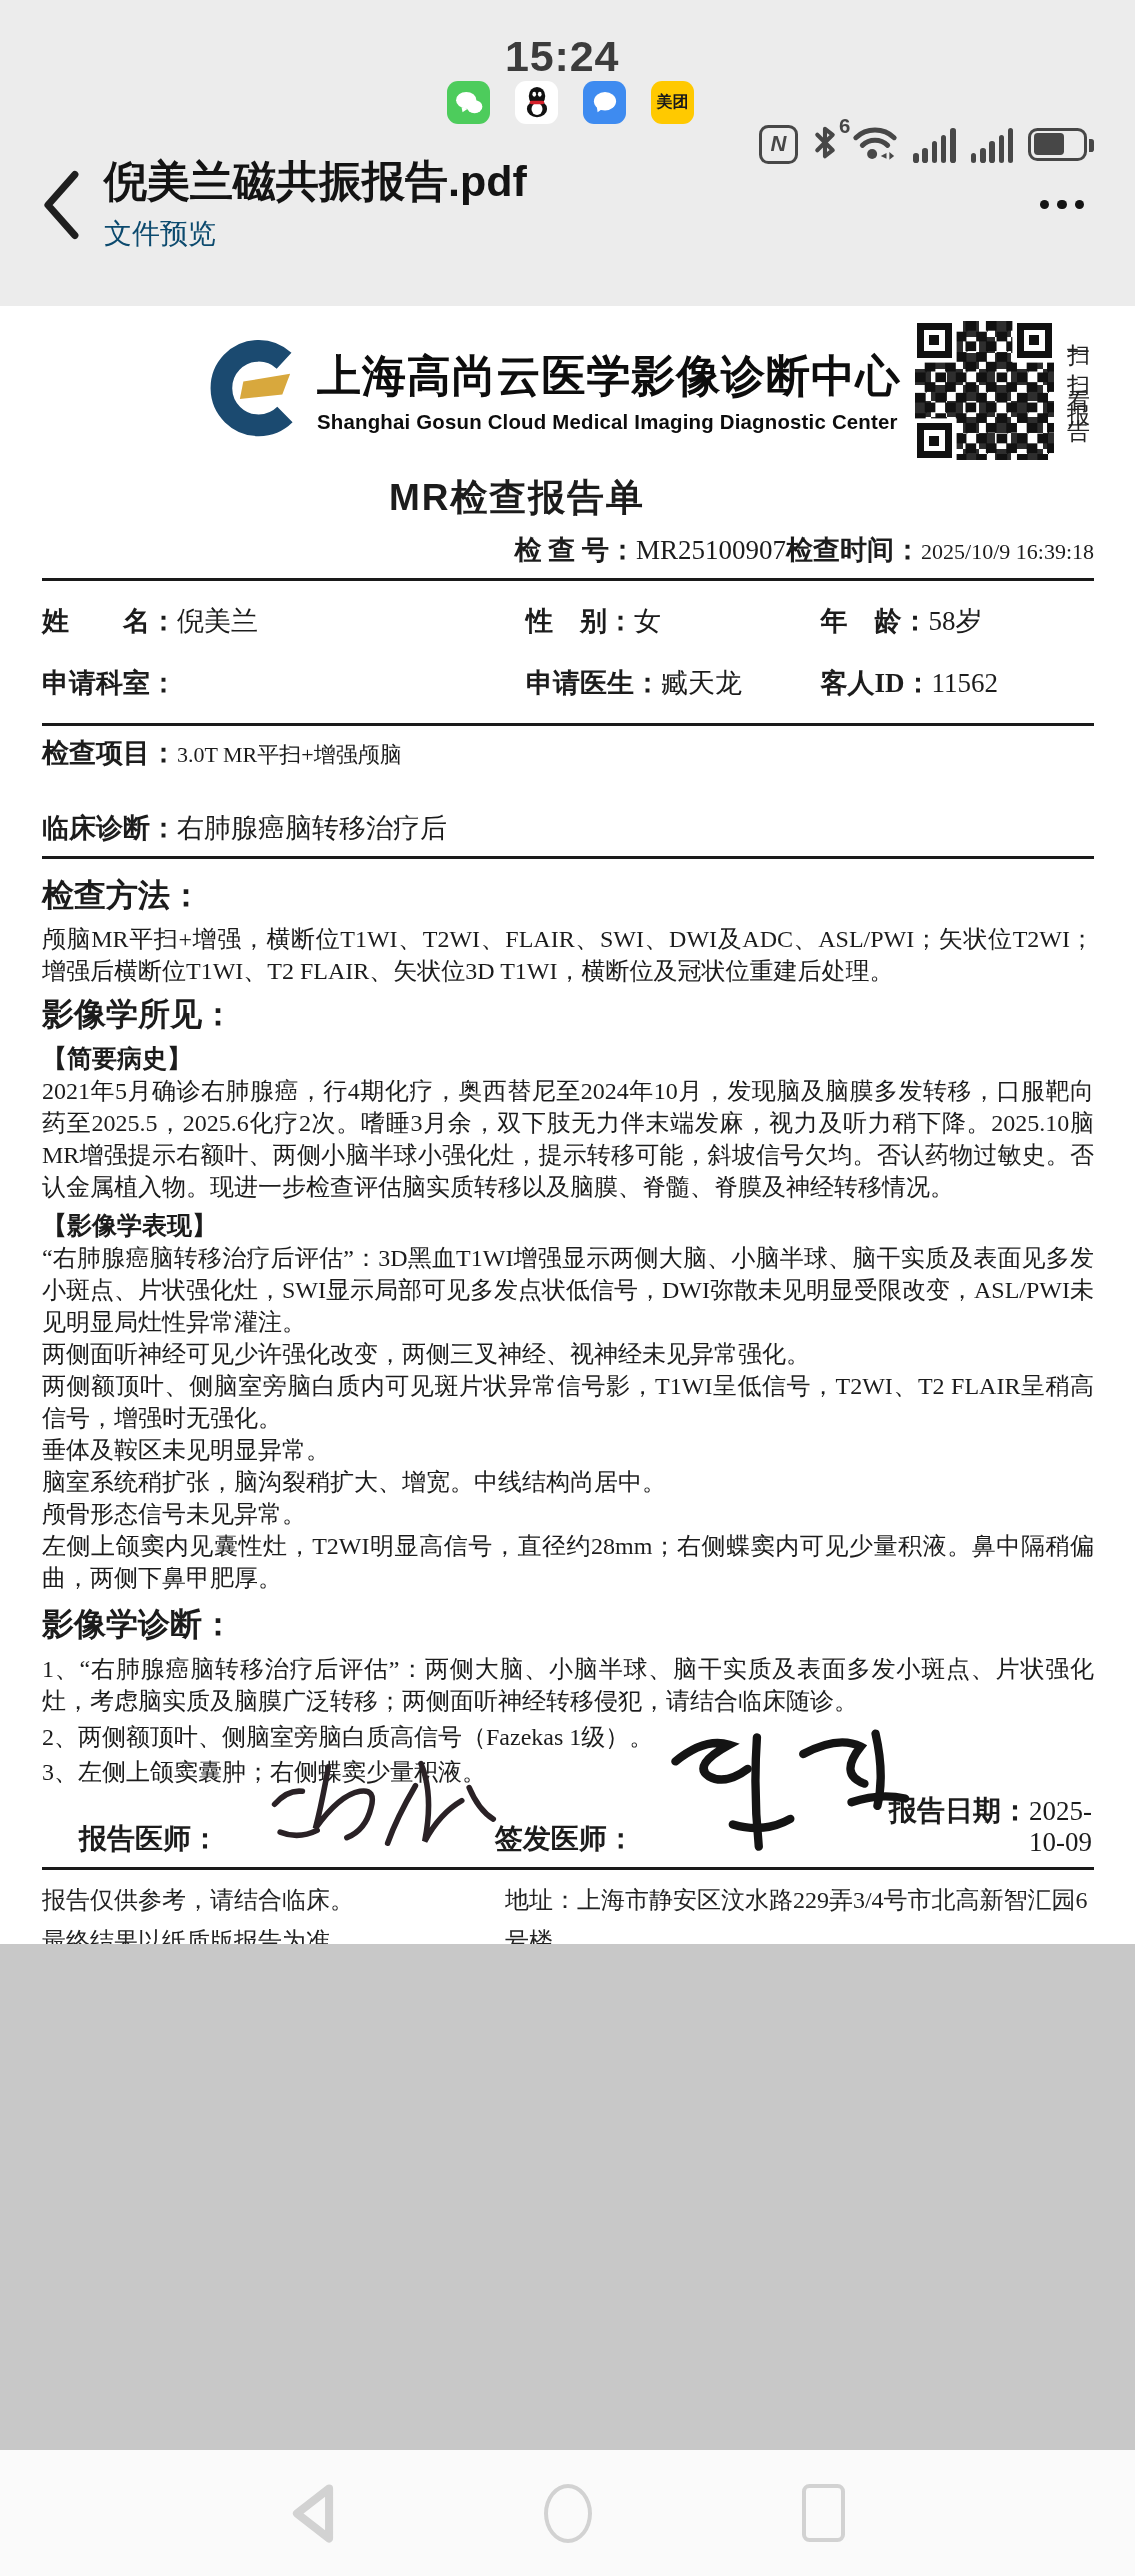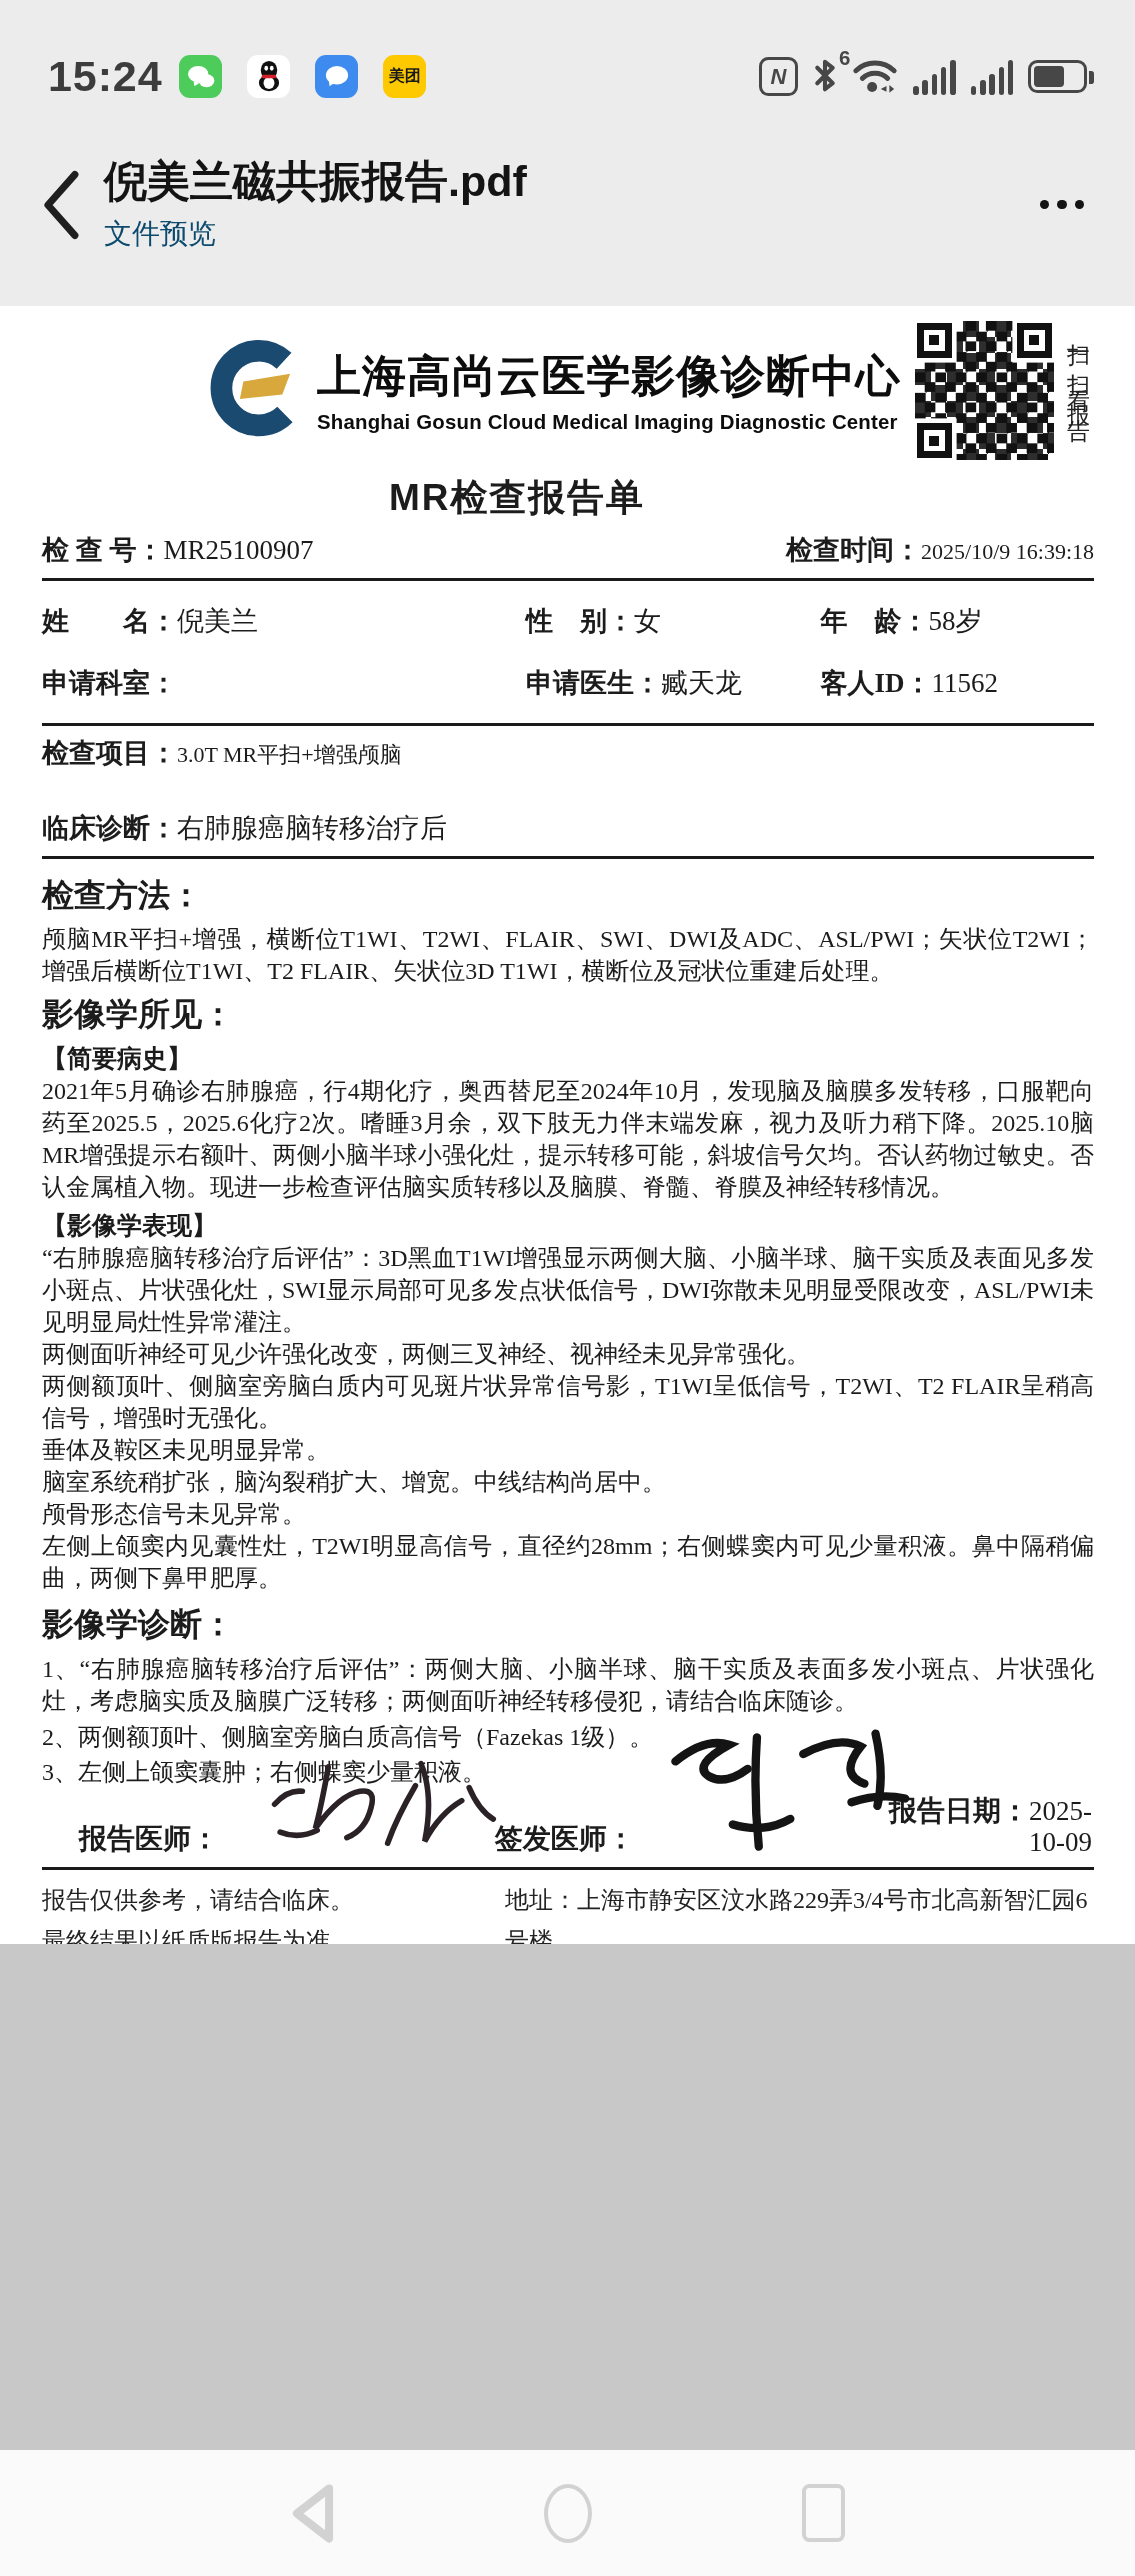--- a/index.html
+++ b/index.html
@@ -1,20 +1,20 @@
 <!DOCTYPE html>
 <html style="font-size:15px"><head>
 <meta charset="utf-8">
 <style>
   * { margin:0; padding:0; box-sizing:border-box; }
   html,body { width:1136px; height:2576px; }
   body { font-family:"Liberation Sans","DejaVu Sans",sans-serif; background:#ececec; position:relative; overflow:hidden; }
 
   
-  .statusbar { height:121px; display:flex; align-items:center; padding:32px 43px 0 48px; }
+  .statusbar { height:121px; display:flex; align-items:center; padding:32px 43px 0 48px;flex-direction:column; }
   .time { font-size:43px; font-weight:700; color:#3c3c3c; letter-spacing:0.9px; margin-right:16.7px; }
   .appicons { display:flex; gap:25px; align-items:center; }
   .appicon { width:43px; height:43px; border-radius:11px; display:flex; align-items:center; justify-content:center; overflow:hidden; }
   .appicon.wechat { background:#4dcc5c; }
   .appicon.qq { background:#ffffff; }
   .appicon.msg { background:#3e8bf0; }
   .appicon.meituan { background:#ffc900; color:#1a1a1a; font-size:16px; font-weight:700; }
   .statusright { margin-left:auto; display:flex; align-items:center; gap:15px; }
   .sicon { color:#474747; }
   .nfc { width:39px; height:39px; border:3.7px solid #474747; border-radius:9.3px; display:flex; align-items:center; justify-content:center; font-weight:700; font-size:22px; color:#474747; font-style:italic; }
@@ -193,21 +193,21 @@
         <span class="finder f-bl">
             <b></b>
           </span>
       </span>
       <span class="qrcaption">扫一扫看报告</span>
     </div>
   </div>
 
   <div class="doctitle">MR检查报告单</div>
 
-  <div class="row" style="justify-content:space-between">
+  <div class="row" style="justify-content:flex-end">
     <span><span class="lbl">检 查 号：</span><span class="val">MR25100907</span></span>
     <span><span class="lbl">检查时间：</span><span class="val small">2025/10/9 16:39:18</span></span>
   </div>
   <hr class="rule">
 
   <div class="cells3">
     <span class="c1"><span class="lbl">姓　　名：</span><span class="val">倪美兰</span></span>
     <span class="c2"><span class="lbl">性　别：</span><span class="val">女</span></span>
     <span class="c3"><span class="lbl">年　龄：</span><span class="val">58岁</span></span>
   </div>

